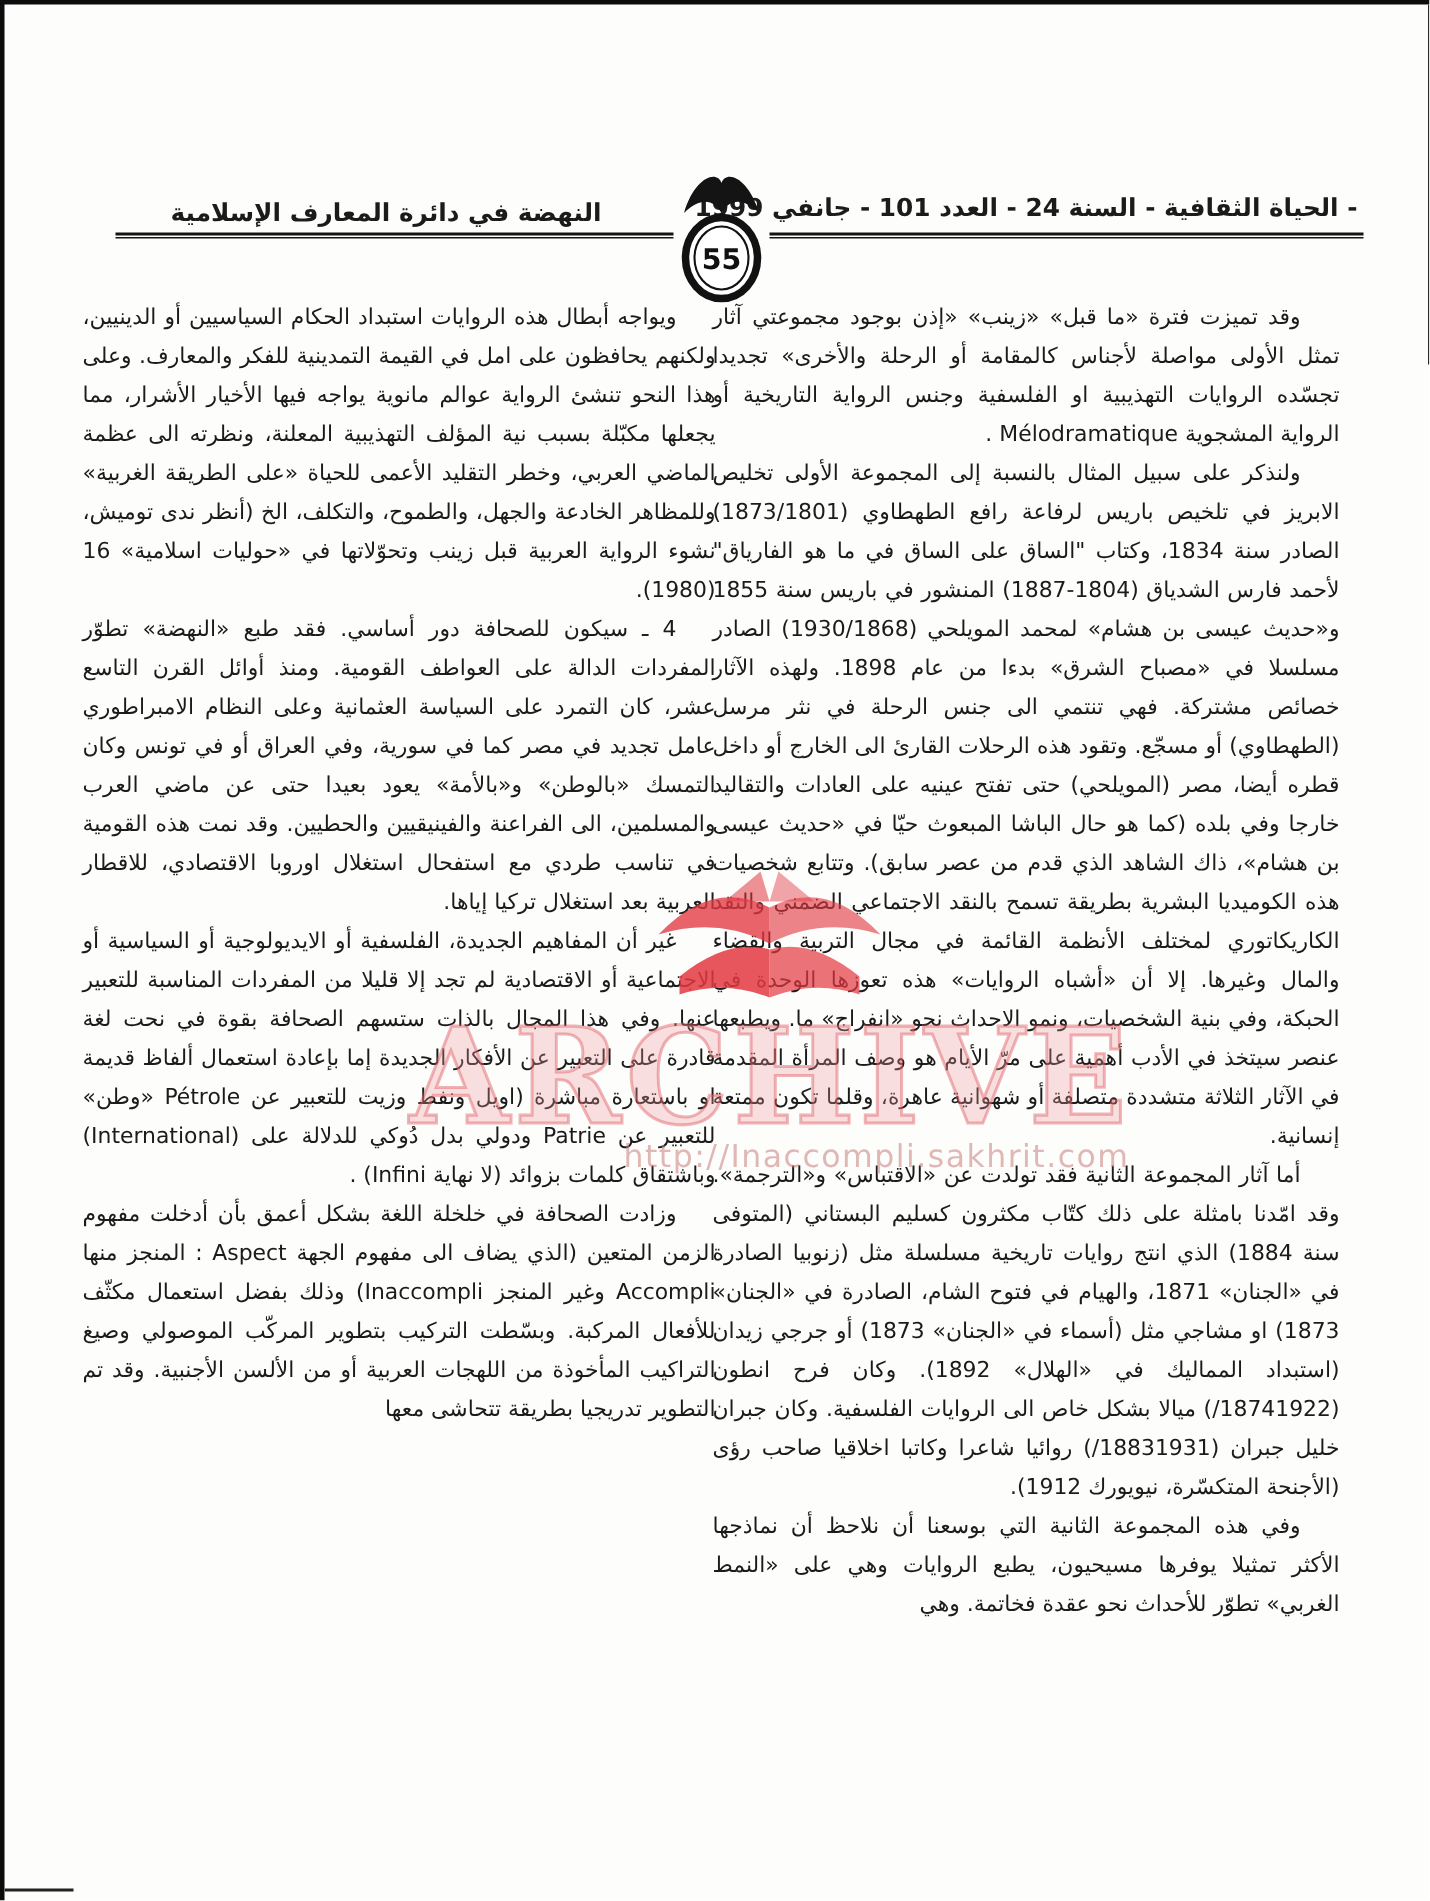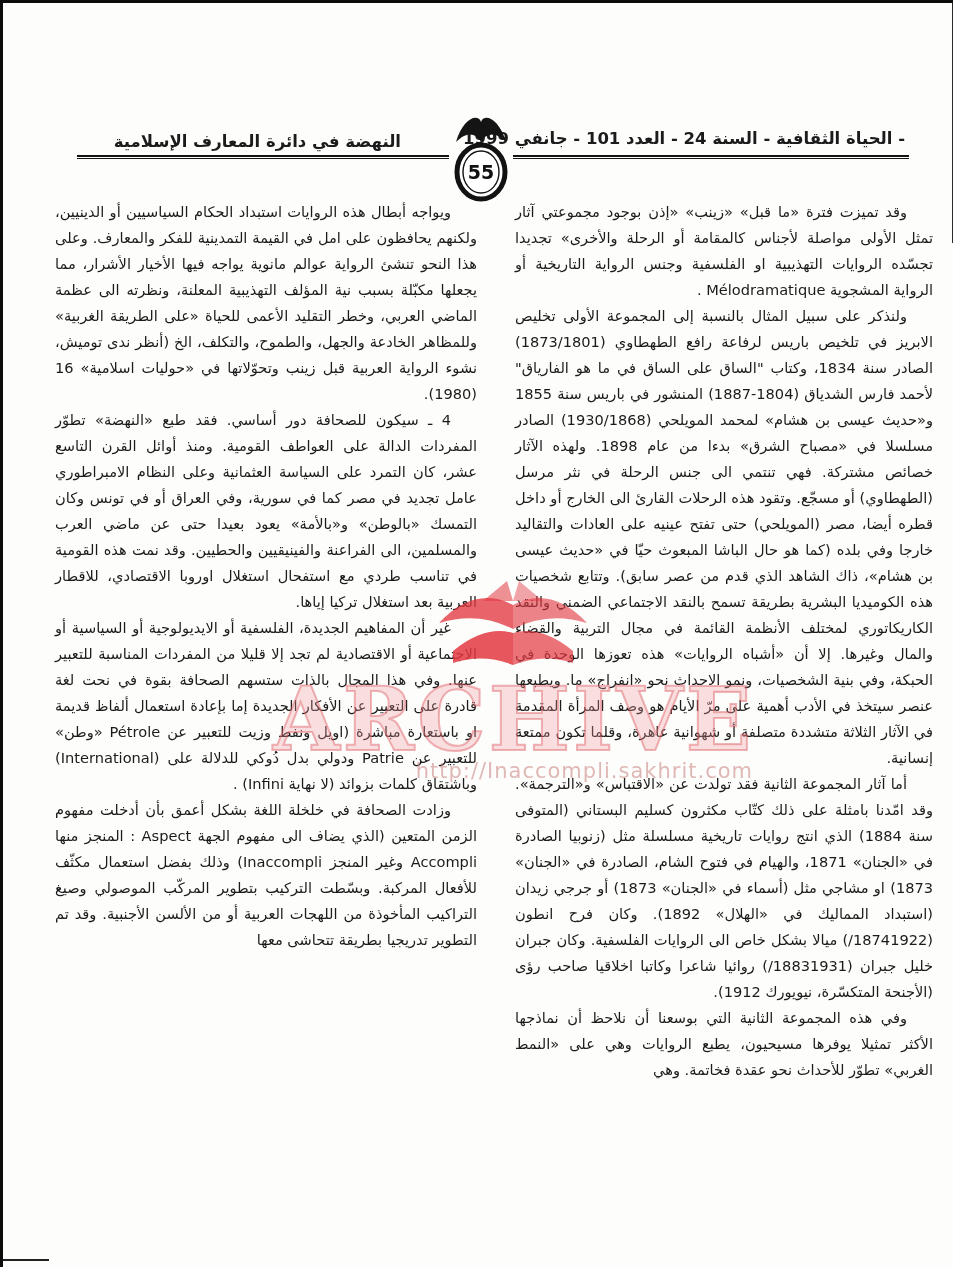--- a/index.html
+++ b/index.html
@@ -36,21 +36,21 @@
 
   
   .col{
     position:absolute;top:196px;
     direction:rtl;text-align:justify;text-justify:inter-word;
     font-size:14.6px;line-height:26px;
   }
   .col p{margin:0;text-indent:26px;}
   .col p.no-indent{text-indent:0;}
   .col-left{left:52px;width:422px;}
-  .col-right{left:512px;width:418px;}
+  .col-right{left:472px;width:418px;}
 
   
   .watermark{position:absolute;top:568px;left:270px;width:480px;text-align:right;pointer-events:none;z-index:5;}
   .wm-logo{display:block;margin:0 auto;width:180px;height:102px;mix-blend-mode:multiply;}
   .wm-title{
     font-family:"DejaVu Serif",serif;font-weight:bold;
     font-size:86px;line-height:92px;letter-spacing:3px;
     color:rgba(242,153,156,0.30);
     -webkit-text-stroke:2px rgba(222,92,98,0.45);
     mix-blend-mode:multiply;

